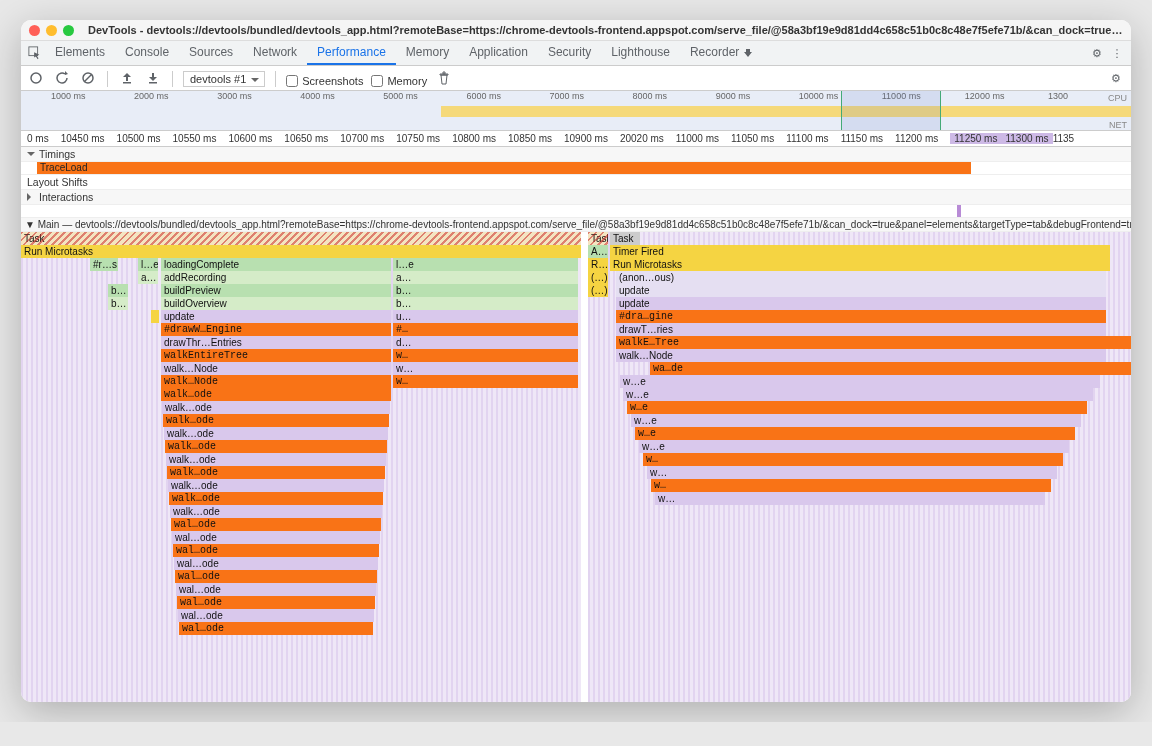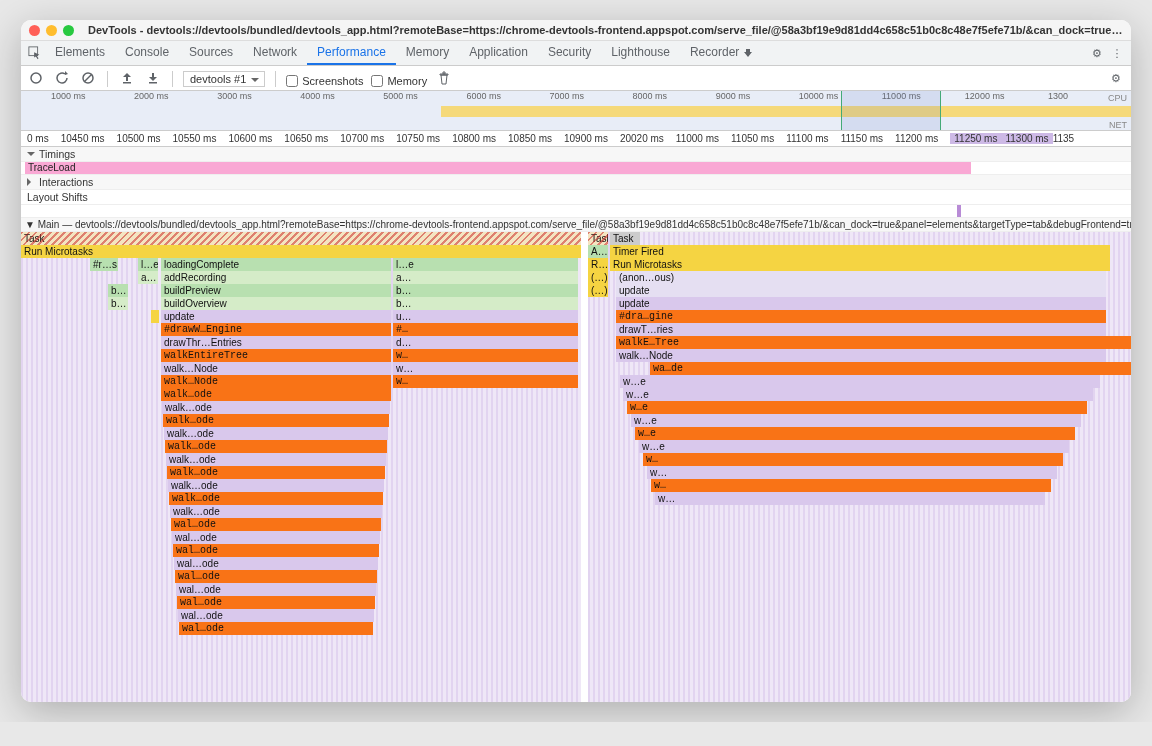--- a/index.html
+++ b/index.html
@@ -33,21 +33,21 @@
 .ruler { display:flex; font-size:10px; color:#333; background:#fff; border-bottom:1px solid #ccc; padding:2px 0 2px 6px;}
 .ruler span { white-space:nowrap; padding-right:12px;}
 
 .tracks { background:#fff; }
 .track-hdr { font-size:10.5px; color:#333; padding:1px 6px; border-bottom:1px solid #eee; background:#f7f7f7; display:flex; align-items:center;}
 .tri { display:inline-block; width:0; height:0; border:4px solid transparent; margin-right:4px;}
 .tri.r { border-left-color:#666; }
 .tri.d { border-top-color:#666; margin-top:3px;}
 .track-row { height:13px; border-bottom:1px solid #eee; position:relative; }
 .bar { position:absolute; top:0; height:12px; font-size:10px; line-height:12px; padding-left:3px; white-space:nowrap; overflow:hidden; color:#222;}
-.traceload { background:#f9a8d4; left:4px; right:160px;}
+.traceload { background:#f97316; left:16px; right:160px;}
 .layoutshift { background:#b88bd6; right:170px; width:4px;}
 
 .main-hdr { font-size:10px; color:#333; padding:1px 4px; background:#f7f7f7; border-bottom:1px solid #eee; white-space:nowrap; overflow:hidden;}
 .task { background:repeating-linear-gradient(135deg,#e88,#e88 2px,#eca 2px,#eca 4px), #f7d794; background-blend-mode:normal; background:#f4e4c1; position:relative;}
 .task::after{content:"";position:absolute;inset:0;background:repeating-linear-gradient(135deg,rgba(200,30,30,.5) 0,rgba(200,30,30,.5) 2px,transparent 2px,transparent 5px);}
 .yellow { background:#f5d442; }
 .green { background:#b8e0b0; }
 .green2 { background:#d5ecc8; }
 .purple { background:#d9c8ec; }
 .purple2 { background:#f97316;font-family:Liberation Mono, monospace; }
@@ -197,26 +197,26 @@
   </div>
 
   <div class="tracks">
     <div class="track-hdr">
         <span class="tri d"></span>
         <span>Timings</span>
       </div>
     <div class="track-row">
         <div class="bar traceload">TraceLoad</div>
       </div>
+    <div class="track-hdr" style="background:#fff">
+        <span>Layout Shifts</span>
+      </div>
     <div class="track-hdr">
         <span class="tri r"></span>
         <span>Interactions</span>
-      </div>
-    <div class="track-hdr" style="background:#fff">
-        <span>Layout Shifts</span>
       </div>
     <div class="track-row">
         <div class="bar layoutshift"></div>
       </div>
     <div class="main-hdr">▼ <span>Main — devtools://devtools/bundled/devtools_app.html?remoteBase=https://chrome-devtools-frontend.appspot.com/serve_file/@58a3bf19e9d81dd4c658c51b0c8c48e7f5efe71b/&amp;can_dock=true&amp;panel=elements&amp;targetType=tab&amp;debugFrontend=true</span></div>
   </div>
 
   <div class="flame-body">
     <div class="left-stripes"></div>
     <div class="right-stripes"></div>

